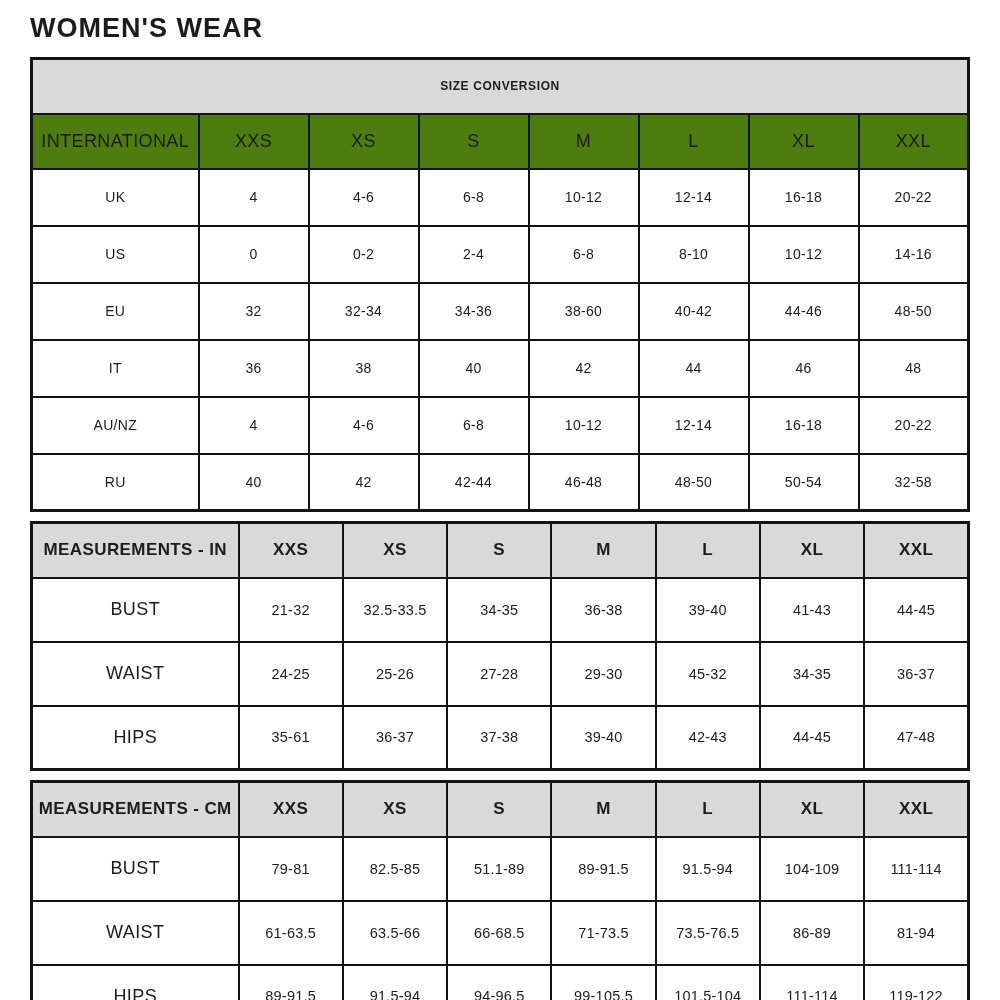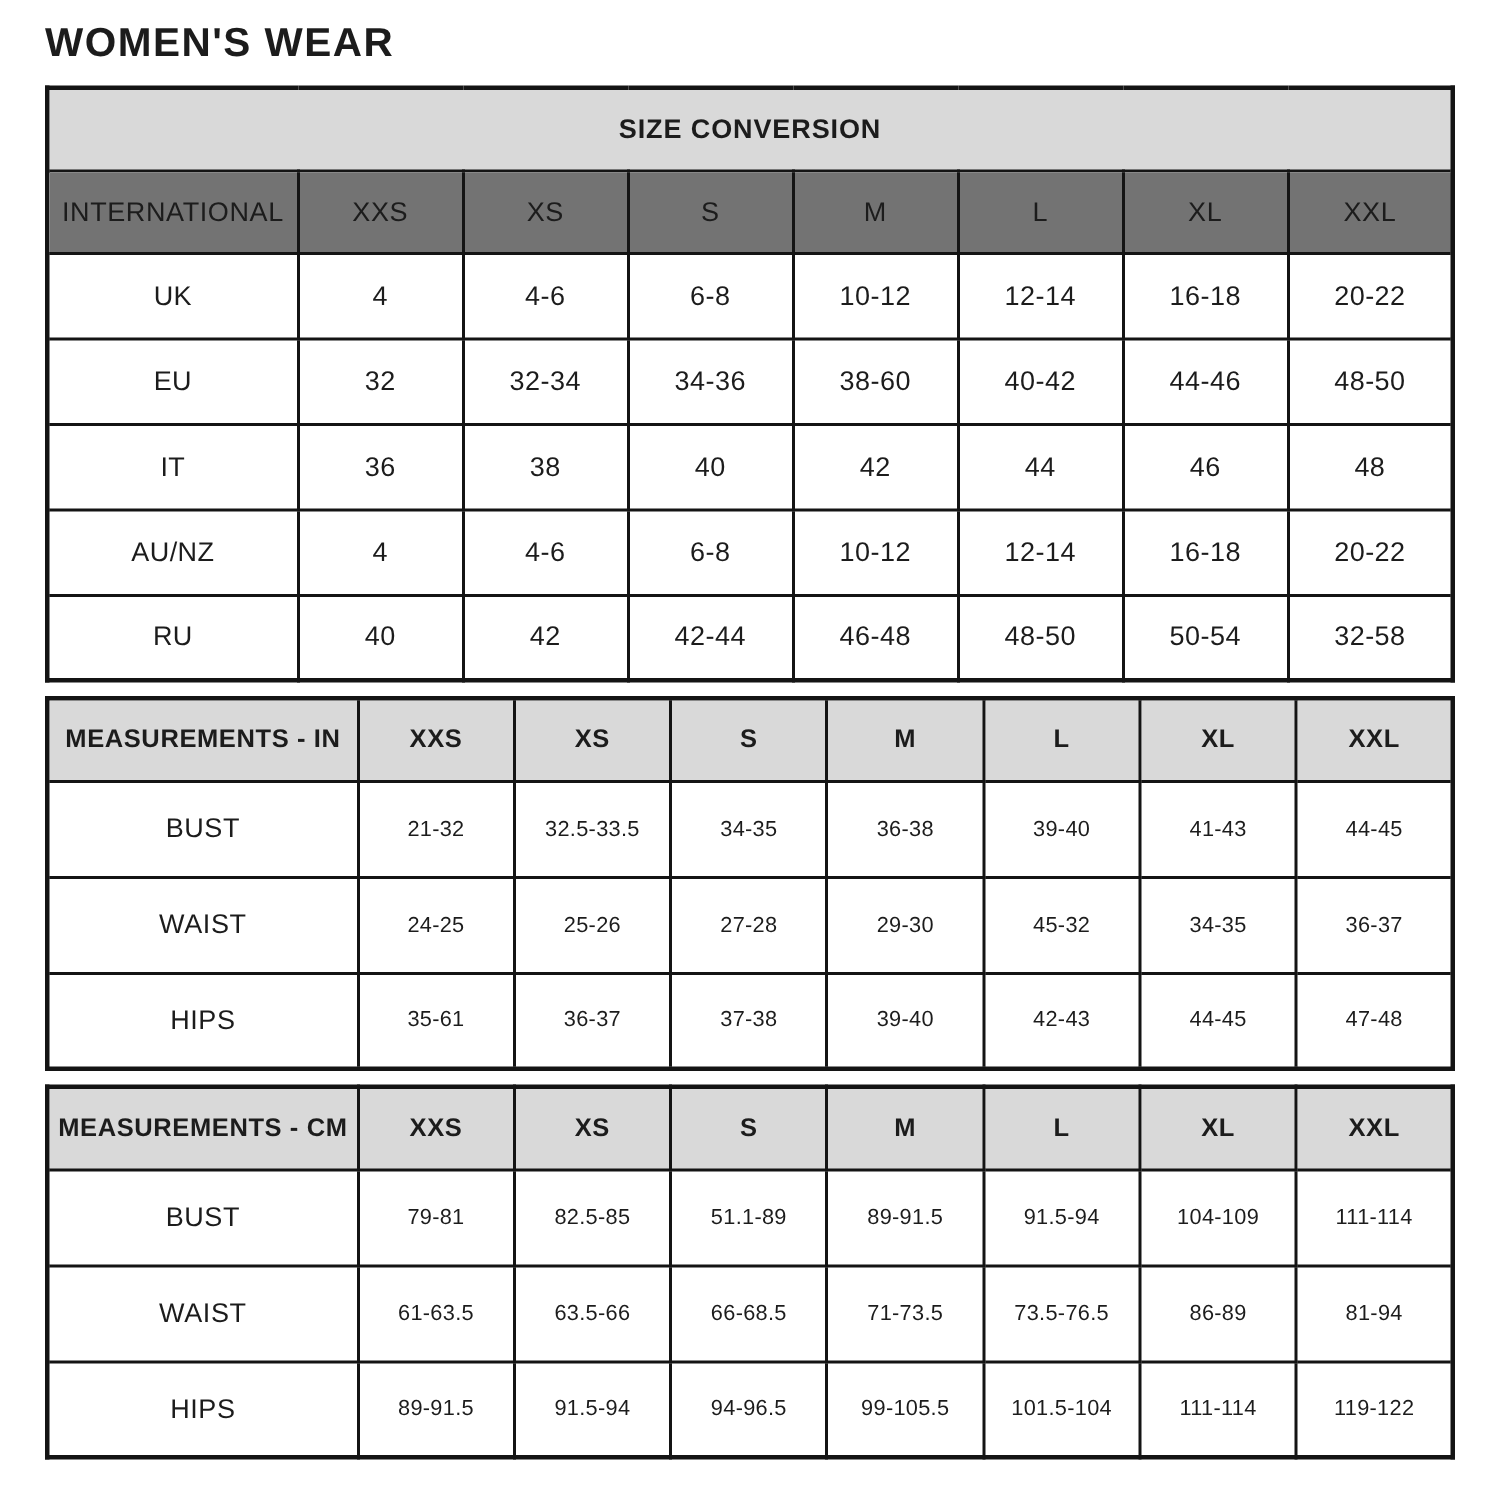--- a/index.html
+++ b/index.html
@@ -28,32 +28,32 @@
   .tbl th, .tbl td {
     border: 2px solid var(--border, #141414);
     text-align: center;
     vertical-align: middle;
     overflow: hidden;
   }
   
   .conv .bar {
     background: var(--header-bg, #d9d9d9);
     height: 55px;
-    font-size: 18px;
+    font-size: 12px;
     font-weight: 700;
     letter-spacing: 0.6px;
   }
   .conv .colhead {
     height: 55px;
     font-weight: 400;
     font-size: 18px;
     letter-spacing: 0.4px;
-    background: #737373;
-  }
-  .conv td { height: 57px; font-size: 18px; letter-spacing: 0.3px; }
+    background: #4d7c0f;
+  }
+  .conv td { height: 57px; font-size: 14px; letter-spacing: 0.3px; }
   
   .measure th {
     background: var(--header-bg, #d9d9d9);
     height: 55px;
     font-size: 17px;
     font-weight: 700;
     letter-spacing: 0.4px;
   }
   .measure td { height: 64px; font-size: 14.5px; letter-spacing: 0.2px; }
   .measure td.row-label { font-size: 18px; letter-spacing: 0.4px; }
@@ -90,20 +90,30 @@
           <td class="row-label">UK</td>
           <td class="cell">4</td>
           <td class="cell">4-6</td>
           <td class="cell">6-8</td>
           <td class="cell">10-12</td>
           <td class="cell">12-14</td>
           <td class="cell">16-18</td>
           <td class="cell">20-22</td>
         </tr>
         <tr>
+          <td class="row-label">US</td>
+          <td class="cell">0</td>
+          <td class="cell">0-2</td>
+          <td class="cell">2-4</td>
+          <td class="cell">6-8</td>
+          <td class="cell">8-10</td>
+          <td class="cell">10-12</td>
+          <td class="cell">14-16</td>
+        </tr>
+        <tr>
           <td class="row-label">EU</td>
           <td class="cell">32</td>
           <td class="cell">32-34</td>
           <td class="cell">34-36</td>
           <td class="cell">38-60</td>
           <td class="cell">40-42</td>
           <td class="cell">44-46</td>
           <td class="cell">48-50</td>
         </tr>
         <tr>

